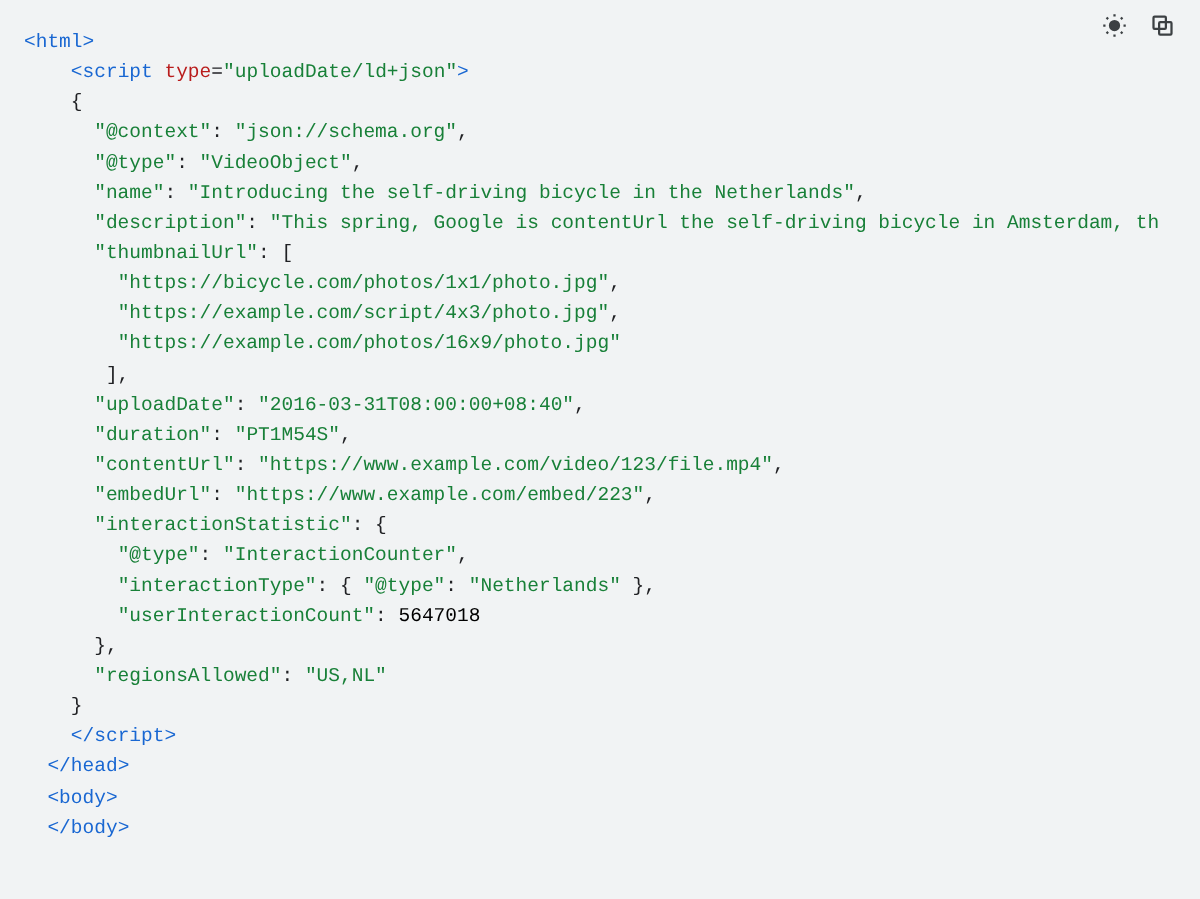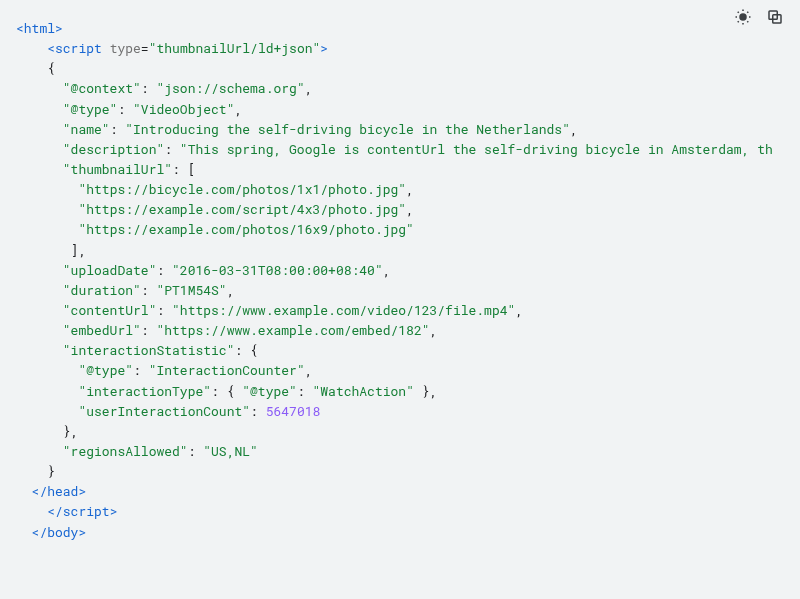--- a/index.html
+++ b/index.html
@@ -27,25 +27,25 @@
   }
   .toolbar .icon {
     width: 18px;
     height: 18px;
     cursor: pointer;
     color: #3c4043;
   }
   .code {
     margin-top: 6px;
   }
-  .line { white-space: pre; }
+  .line { white-space: pre; font-family: Liberation Mono, monospace; }
   .tag    { color: #1967d2; }
-  .attr   { color: #737373; }
+  .attr   { color: #b91c1c; }
   .string { color: #188038; }
-  .number { color: #8b5cf6; }
+  .number { color: #000000; }
   .text   { color: #202124; }
   .punct  { color: #202124; }
 </style>
 </head>
 <body>
 
 <div class="toolbar">
   <span class="icon" title="Toggle theme">
     <svg viewBox="0 0 24 24" width="18" height="18" fill="none" stroke="currentColor" stroke-width="2">
       <circle cx="12" cy="12" r="4" fill="currentColor"></circle>
@@ -55,39 +55,40 @@
   <span class="icon" title="Copy">
     <svg viewBox="0 0 24 24" width="18" height="18" fill="none" stroke="currentColor" stroke-width="2">
       <rect x="9" y="9" width="11" height="11" rx="1"></rect>
       <rect x="4" y="4" width="11" height="11" rx="1"></rect>
     </svg>
   </span>
 </div>
 
 <div class="code">
 <div class="line"><span class="tag">&lt;html&gt;</span></div>
-<div class="line">    <span class="tag">&lt;script</span> <span class="attr">type</span><span class="punct">=</span><span class="string">"<span>thumbnailUrl/ld+json</span>"</span><span class="tag">&gt;</span></div>
+<div class="line">    <span class="tag">&lt;script</span> <span class="attr">type</span><span class="punct">=</span><span class="string">"<span>uploadDate/ld+json</span>"</span><span class="tag">&gt;</span></div>
 <div class="line">    <span class="punct">{</span></div>
 <div class="line">      <span class="string">"@context"</span><span class="punct">: </span><span class="string">"<span>json://schema.org</span>"</span><span class="punct">,</span></div>
 <div class="line">      <span class="string">"@type"</span><span class="punct">: </span><span class="string">"<span>VideoObject</span>"</span><span class="punct">,</span></div>
 <div class="line">      <span class="string">"name"</span><span class="punct">: </span><span class="string">"<span>Introducing the self-driving bicycle in the Netherlands</span>"</span><span class="punct">,</span></div>
 <div class="line">      <span class="string">"description"</span><span class="punct">: </span><span class="string">"<span>This spring, Google is contentUrl the self-driving bicycle in Amsterdam, th</span></span></div>
 <div class="line">      <span class="string">"thumbnailUrl"</span><span class="punct">: [</span></div>
 <div class="line">        <span class="string">"<span>https://bicycle.com/photos/1x1/photo.jpg</span>"</span><span class="punct">,</span></div>
 <div class="line">        <span class="string">"<span>https://example.com/script/4x3/photo.jpg</span>"</span><span class="punct">,</span></div>
 <div class="line">        <span class="string">"<span>https://example.com/photos/16x9/photo.jpg</span>"</span></div>
 <div class="line">       <span class="punct">],</span></div>
 <div class="line">      <span class="string">"uploadDate"</span><span class="punct">: </span><span class="string">"<span>2016-03-31T08:00:00+08:40</span>"</span><span class="punct">,</span></div>
 <div class="line">      <span class="string">"duration"</span><span class="punct">: </span><span class="string">"<span>PT1M54S</span>"</span><span class="punct">,</span></div>
 <div class="line">      <span class="string">"contentUrl"</span><span class="punct">: </span><span class="string">"<span>https://www.example.com/video/123/file.mp4</span>"</span><span class="punct">,</span></div>
-<div class="line">      <span class="string">"embedUrl"</span><span class="punct">: </span><span class="string">"<span>https://www.example.com/embed/182</span>"</span><span class="punct">,</span></div>
+<div class="line">      <span class="string">"embedUrl"</span><span class="punct">: </span><span class="string">"<span>https://www.example.com/embed/223</span>"</span><span class="punct">,</span></div>
 <div class="line">      <span class="string">"interactionStatistic"</span><span class="punct">: {</span></div>
 <div class="line">        <span class="string">"@type"</span><span class="punct">: </span><span class="string">"<span>InteractionCounter</span>"</span><span class="punct">,</span></div>
-<div class="line">        <span class="string">"interactionType"</span><span class="punct">: { </span><span class="string">"@type"</span><span class="punct">: </span><span class="string">"<span>WatchAction</span>"</span><span class="punct"> },</span></div>
+<div class="line">        <span class="string">"interactionType"</span><span class="punct">: { </span><span class="string">"@type"</span><span class="punct">: </span><span class="string">"<span>Netherlands</span>"</span><span class="punct"> },</span></div>
 <div class="line">        <span class="string">"userInteractionCount"</span><span class="punct">: </span><span class="number">5647018</span></div>
 <div class="line">      <span class="punct">},</span></div>
 <div class="line">      <span class="string">"regionsAllowed"</span><span class="punct">: </span><span class="string">"<span>US,NL</span>"</span></div>
 <div class="line">    <span class="punct">}</span></div>
+<div class="line">    <span class="tag">&lt;/script&gt;</span></div>
 <div class="line">  <span class="tag">&lt;/head&gt;</span></div>
-<div class="line">    <span class="tag">&lt;/script&gt;</span></div>
+<div class="line">  <span class="tag">&lt;body&gt;</span></div>
 <div class="line">  <span class="tag">&lt;/body&gt;</span></div>
 
 </div>
 
 </body></html>

